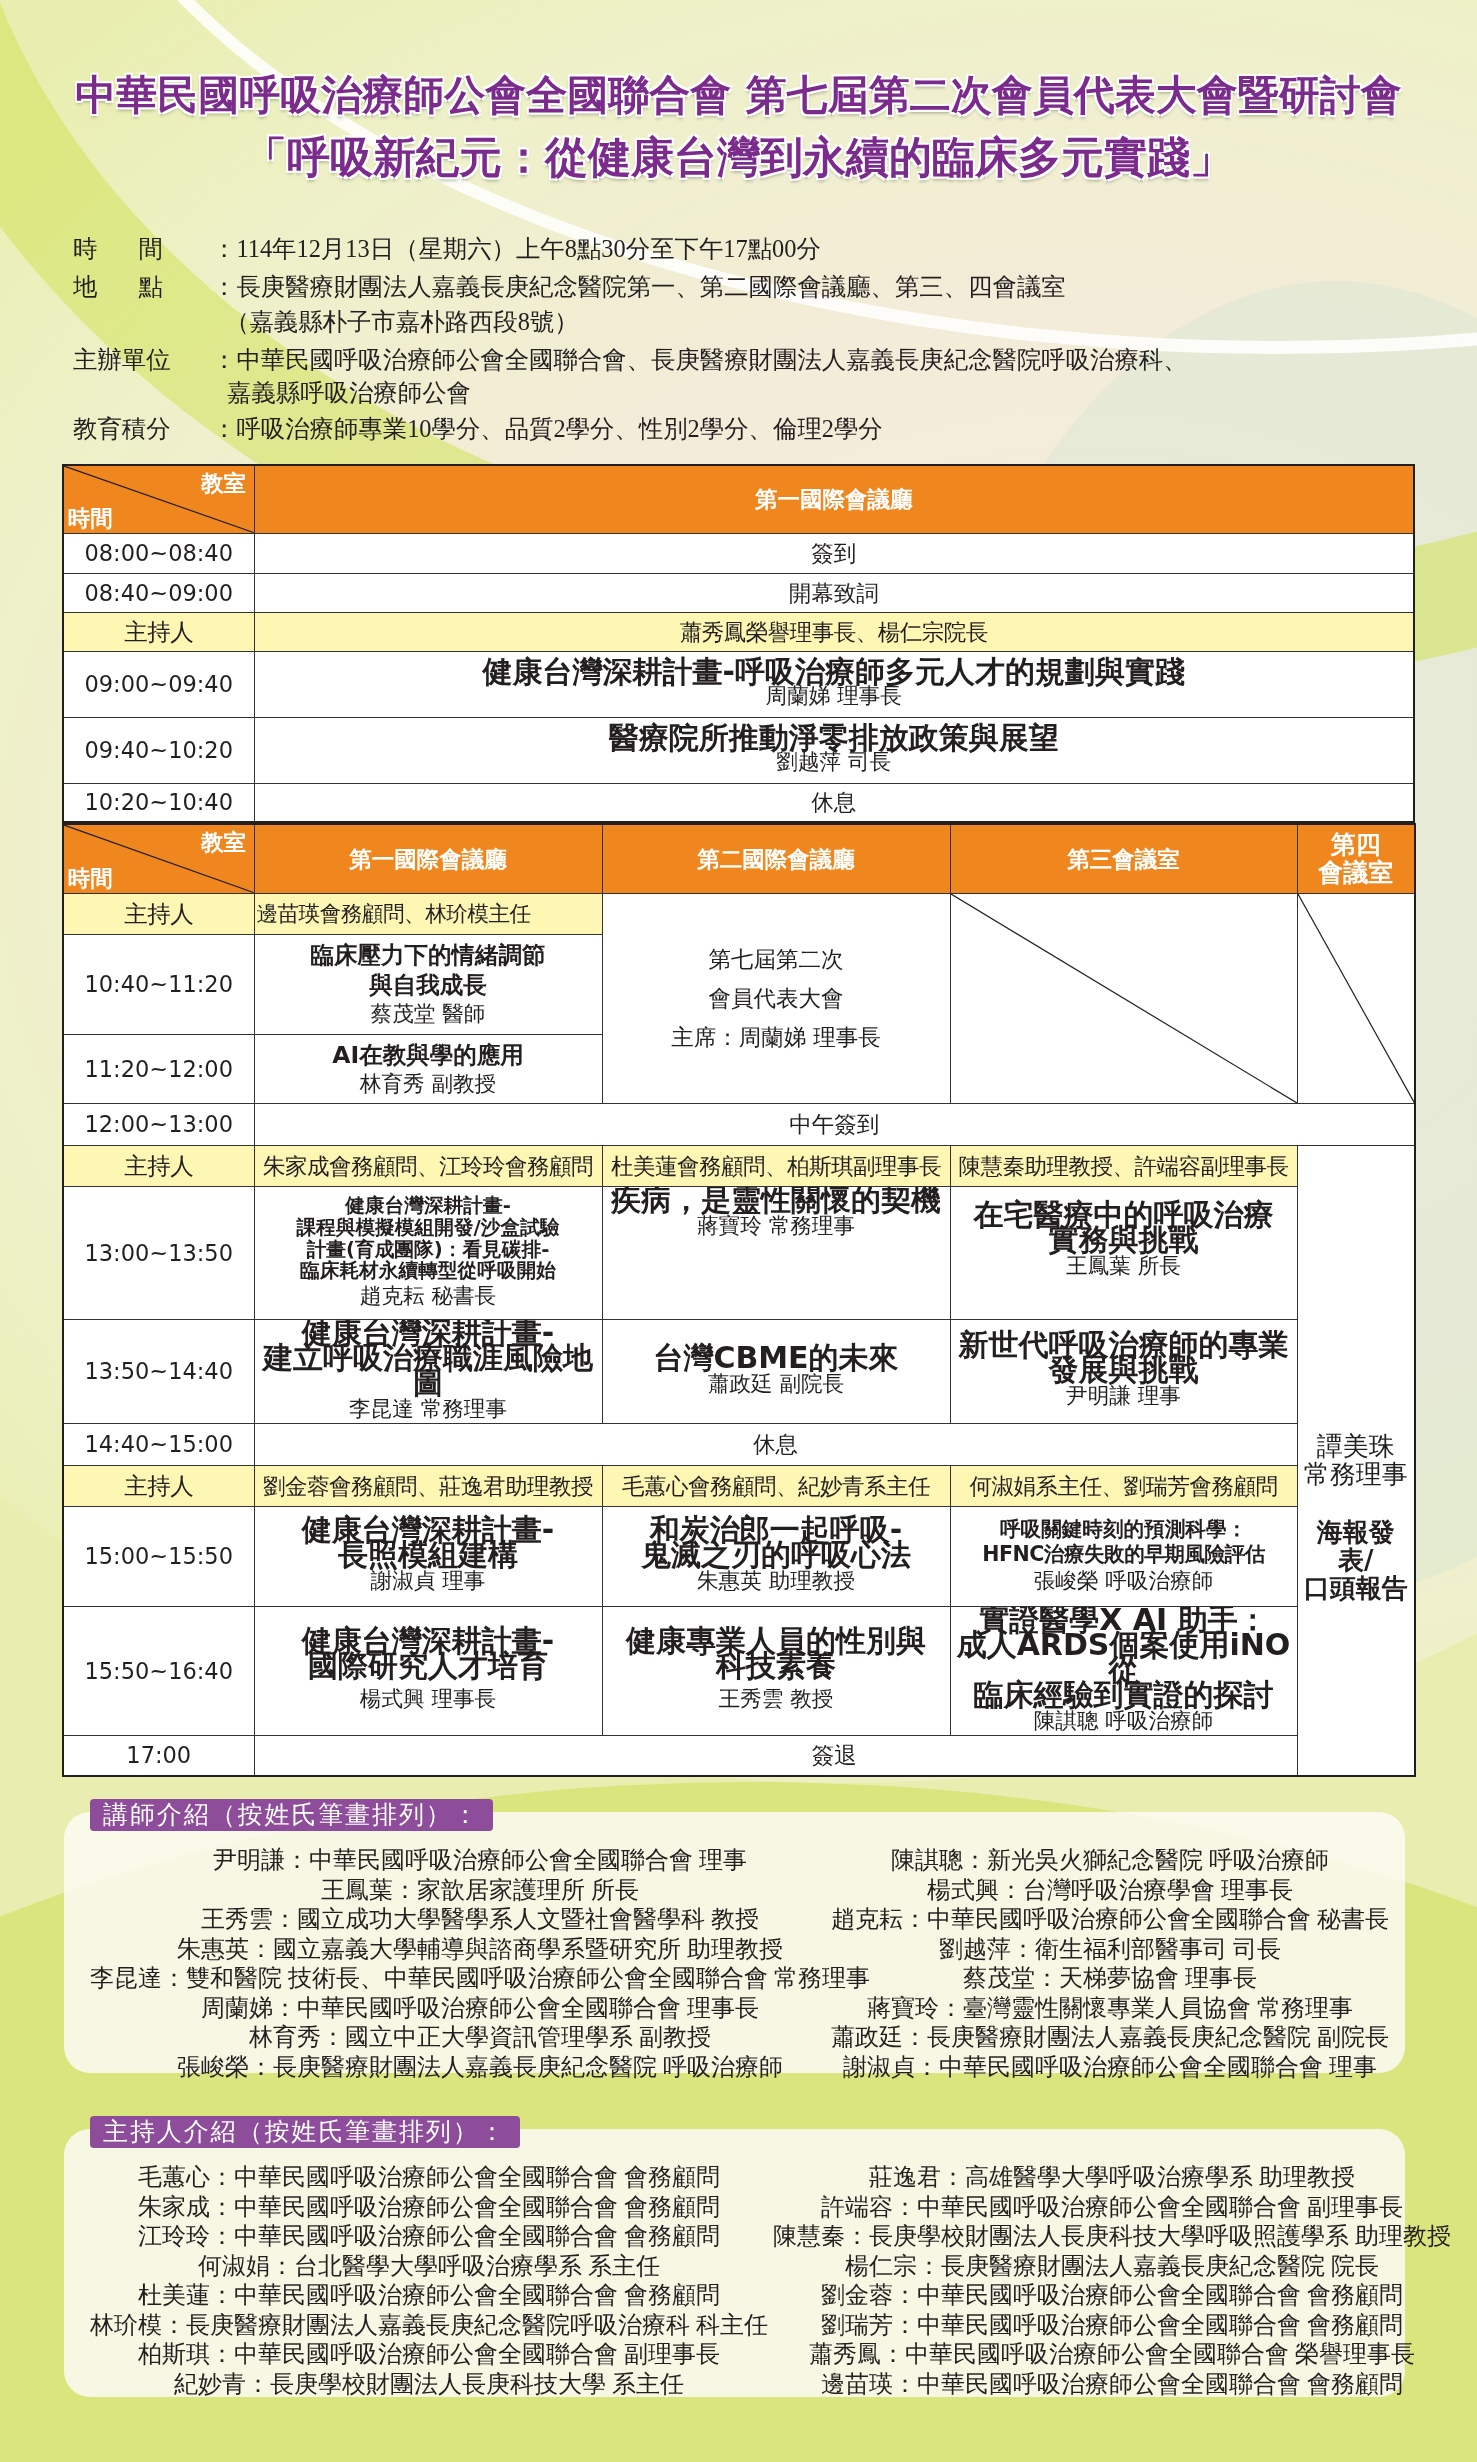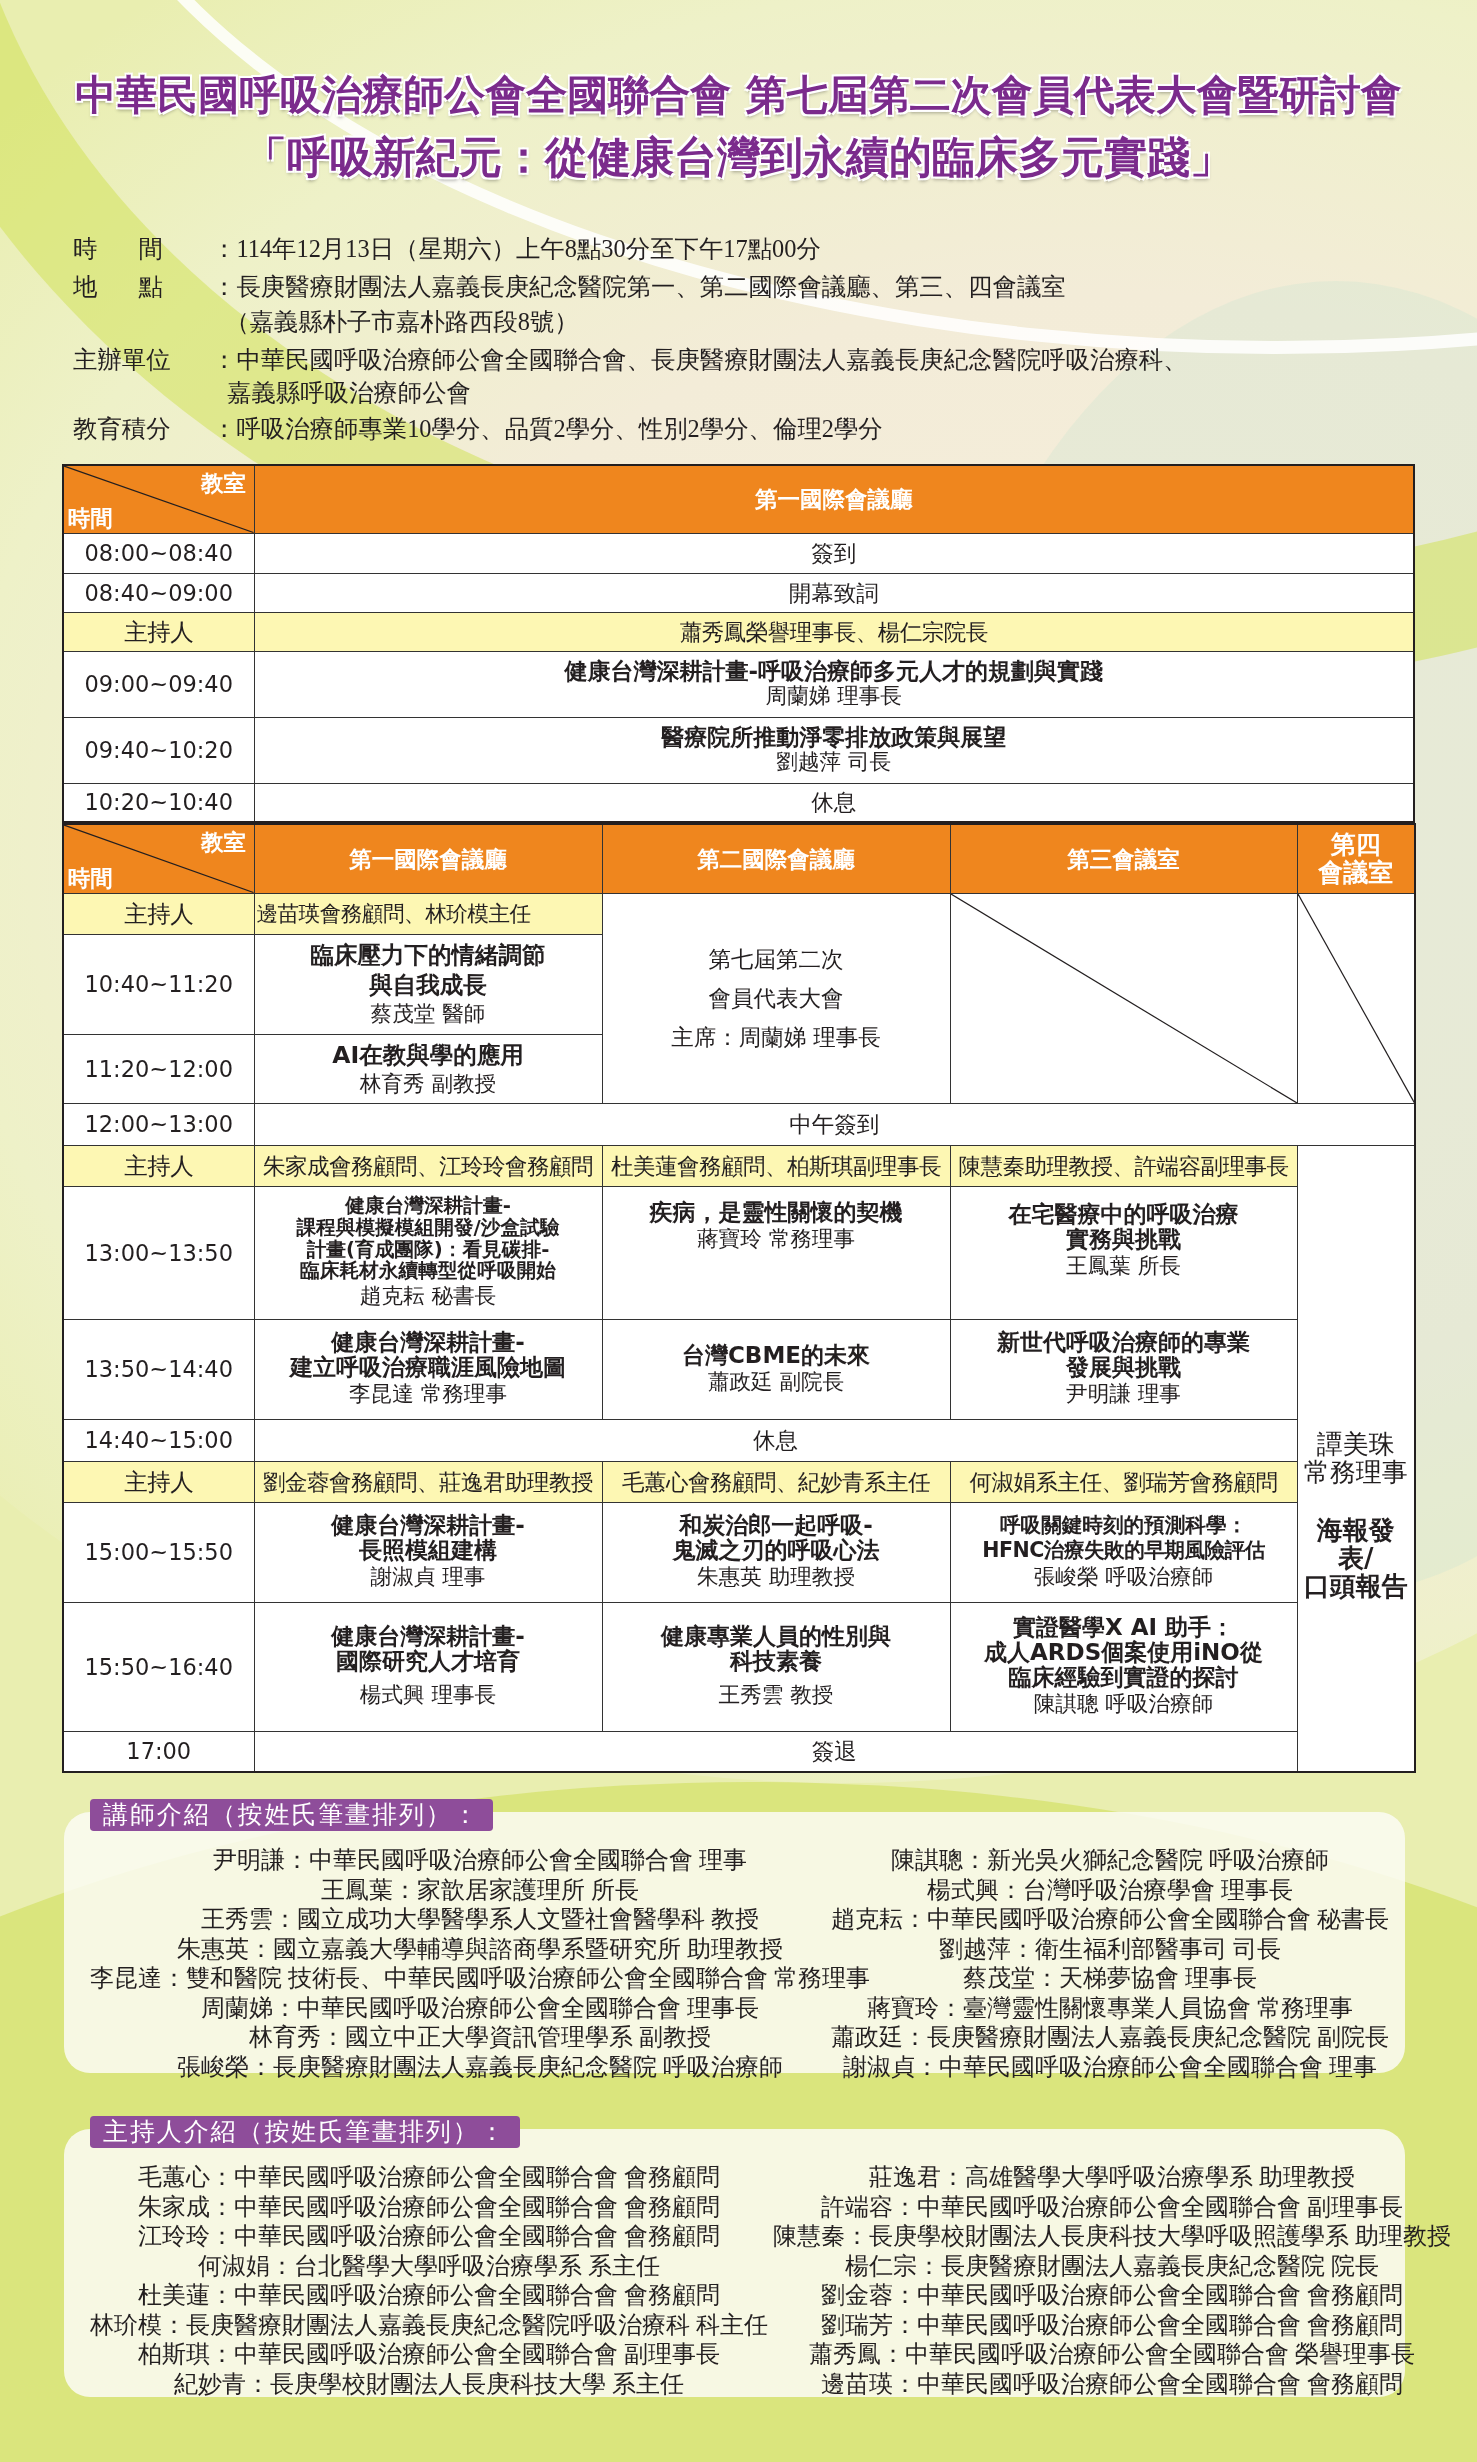--- a/index.html
+++ b/index.html
@@ -33,21 +33,21 @@
 
   table.sched{position:absolute;border-collapse:collapse;table-layout:fixed;z-index:1;
     background:#fff;border:2.8px solid #231f20;font-family:"DejaVu Sans",sans-serif;}
   table.sched td{border:1.4px solid #333;text-align:center;vertical-align:middle;padding:0 1.9px;
     font-size:22.5px;line-height:26px;overflow:hidden;}
   td.hdr{background:#ef861e;color:#fff;font-weight:bold;font-size:28px;line-height:32px;}
   td.hdr.small{font-size:25px;line-height:28px;}
   td.host{background:#fdf7b3;font-size:20.6px;line-height:24.4px;white-space:nowrap;letter-spacing:-0.5px;}
   td.host.label{font-size:23.5px;}
   td.time{font-size:23.5px;white-space:nowrap;}
-  .topic{font-weight:bold;font-size:23px;line-height:25px;display:block;}
+  .topic{font-weight:bold;font-size:30px;line-height:25px;display:block;}
   .topic.sm{font-size:19.7px;line-height:21.6px;}
   .spk{display:block;font-size:21.6px;line-height:28px;}
   td.corner{position:relative;background:#ef861e;color:#fff;font-weight:bold;padding:0;}
   td.corner svg{position:absolute;left:0;top:0;width:100%;height:100%;}
   td.corner .room{position:absolute;right:7.5px;top:3.8px;font-size:22.5px;}
   td.corner .tm{position:absolute;left:3.8px;bottom:1.9px;font-size:22.5px;}
   td.slash{position:relative;padding:0;}
   td.slash svg{position:absolute;left:0;top:0;width:100%;height:100%;}
   .assembly span{display:block;font-size:22.5px;line-height:39px;}
   .poster span{display:block;font-size:26px;line-height:28px;}
@@ -228,21 +228,21 @@
   </tr>
   <tr style="height:133px">
     <td class="time">13:00~13:50</td>
     <td>
       <span class="topic sm">健康台灣深耕計畫-</span>
       <span class="topic sm">課程與模擬模組開發/沙盒試驗</span>
       <span class="topic sm">計畫(育成團隊)：看見碳排-</span>
       <span class="topic sm">臨床耗材永續轉型從呼吸開始</span>
       <span class="spk">趙克耘 秘書長</span>
     </td>
-    <td style="vertical-align:top;padding-top:13px;">
+    <td style="vertical-align:top;">
       <span class="topic">疾病，是靈性關懷的契機</span>
       <span class="spk">蔣寶玲 常務理事</span>
     </td>
     <td style="vertical-align:top;padding-top:15px;">
       <span class="topic">在宅醫療中的呼吸治療</span>
       <span class="topic">實務與挑戰</span>
       <span class="spk">王鳳葉 所長</span>
     </td>
   </tr>
   <tr style="height:100px">

